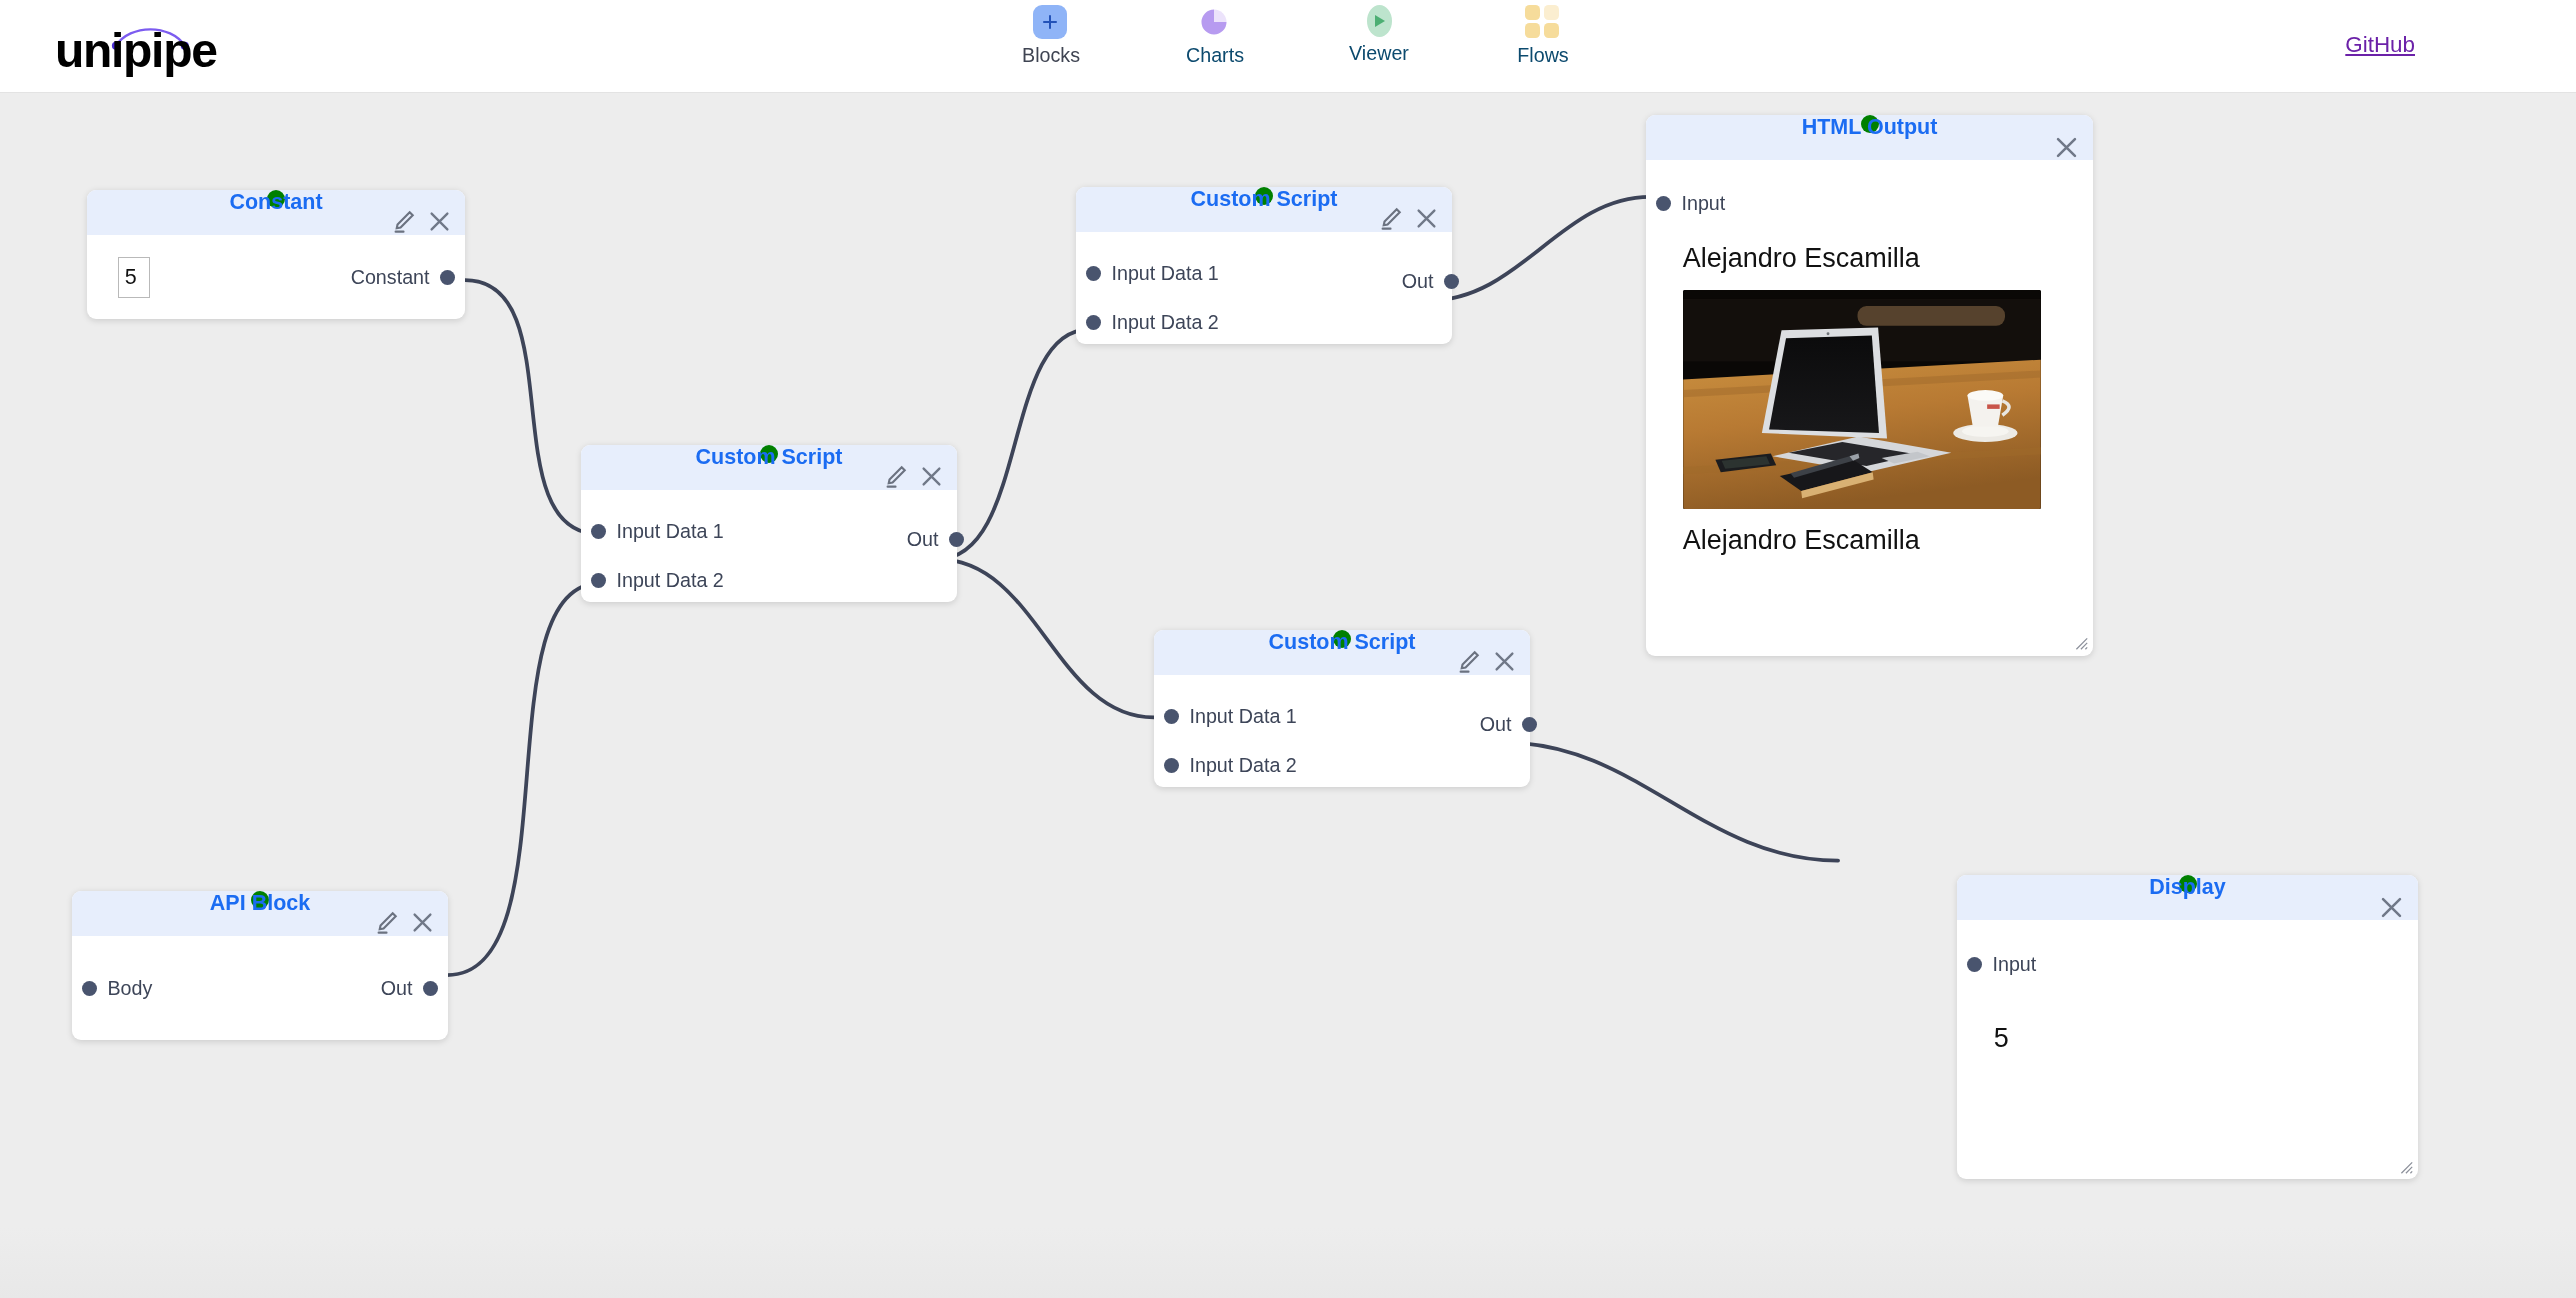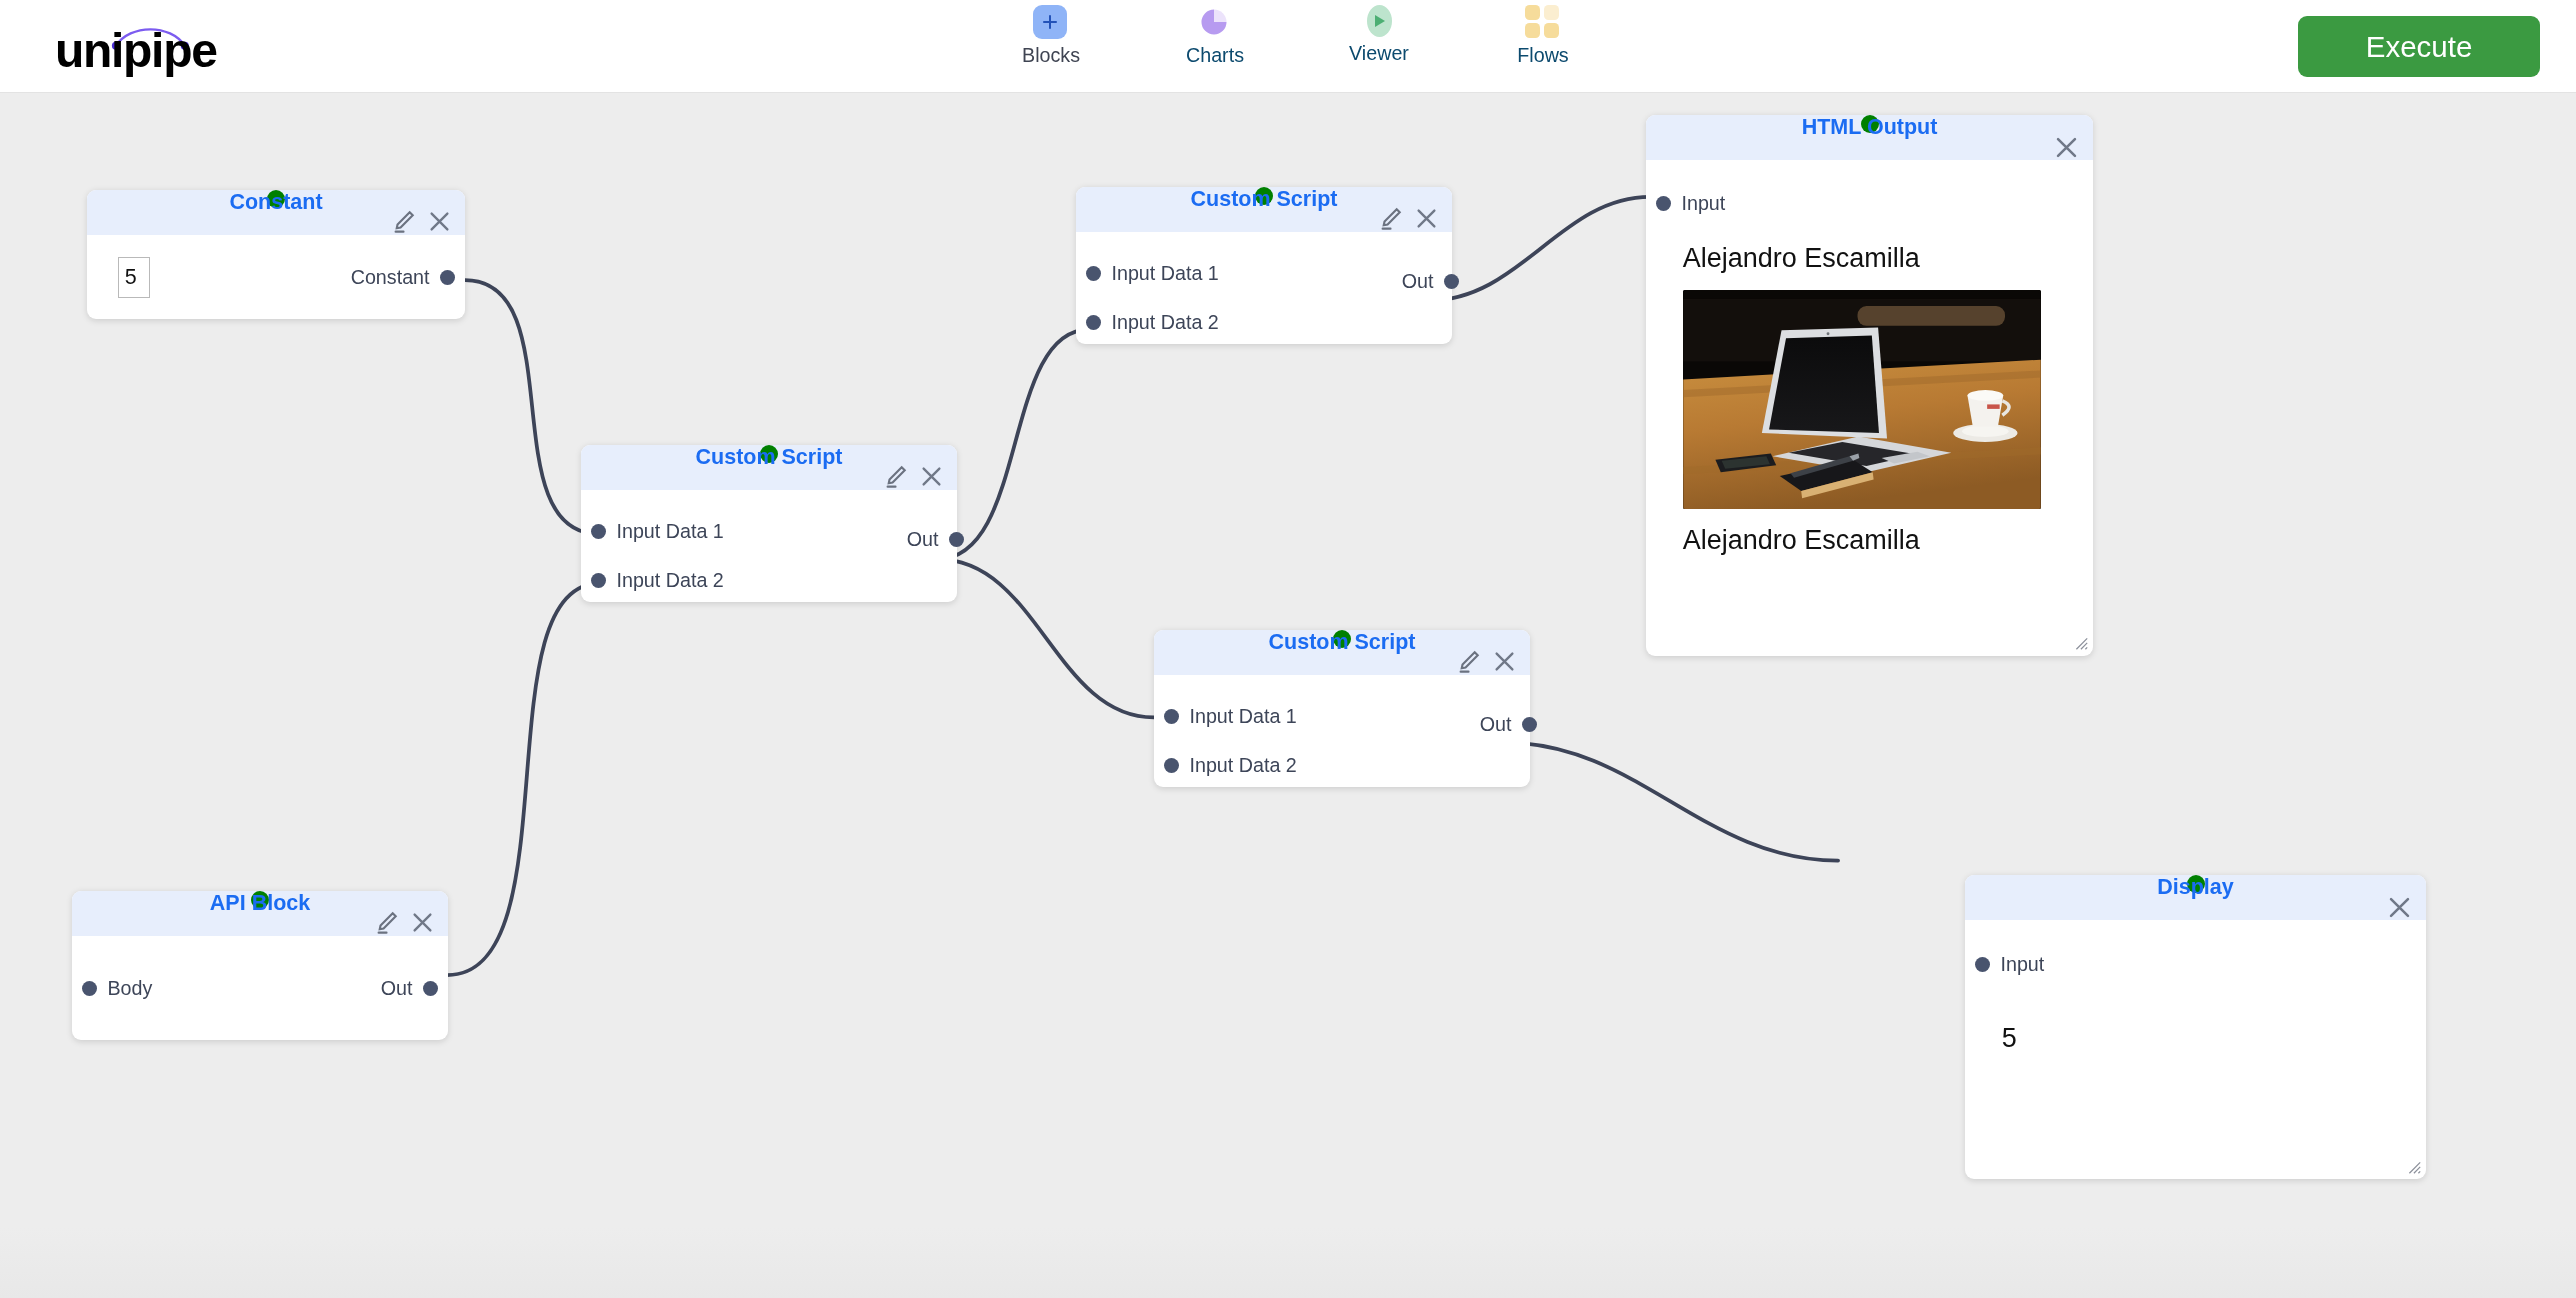--- a/index.html
+++ b/index.html
@@ -226,21 +226,20 @@
               <i></i>
               <i></i>
           </div>
         </div>
         <div class="nav-label inactive">Flows</div>
       </div>
 
     </div>
 
     <a class="github-link">GitHub</a>
-    <button class="execute-btn">Execute</button>
   </div>
 
   <div class="canvas">
 
     <svg class="edges" viewBox="0 0 2880 1348">
       <g fill="none" stroke="#3d4458" stroke-width="4.2" stroke-linecap="round">
 
         <path d="M 520 209 C 640 209, 550 493, 670 493"></path>
 
         <path d="M 500 1985 C 500 1985, 500 1985, 500 1985" style="display:none"></path>
@@ -485,21 +484,21 @@
         <div class="html-text">Alejandro Escamilla</div>
 
         <div class="resize-handle">
           <svg width="18" height="18" viewBox="0 0 20 20" stroke="#8d919b" stroke-width="1.4">
             <path d="M18 6 L6 18 M18 11 L11 18 M18 16 L16 18"></path>
           </svg>
         </div>
       </div>
     </div>
 
-    <div class="node" style="left:1957px; top:782px; width:461px; height:304px;margin-left:8px;">
+    <div class="node" style="left:1957px; top:782px; width:461px; height:304px;">
       <div class="node-head">
         <div class="status-dot"></div>
         <div class="node-title">Display</div>
         <div class="head-actions">
           <span class="icon-btn">
             <svg width="29" height="29" viewBox="0 0 24 24" stroke="#707888" stroke-width="2.1" stroke-linecap="round">
               <path d="M5 5 L19 19 M19 5 L5 19"></path>
             </svg>
           </span>
         </div>

